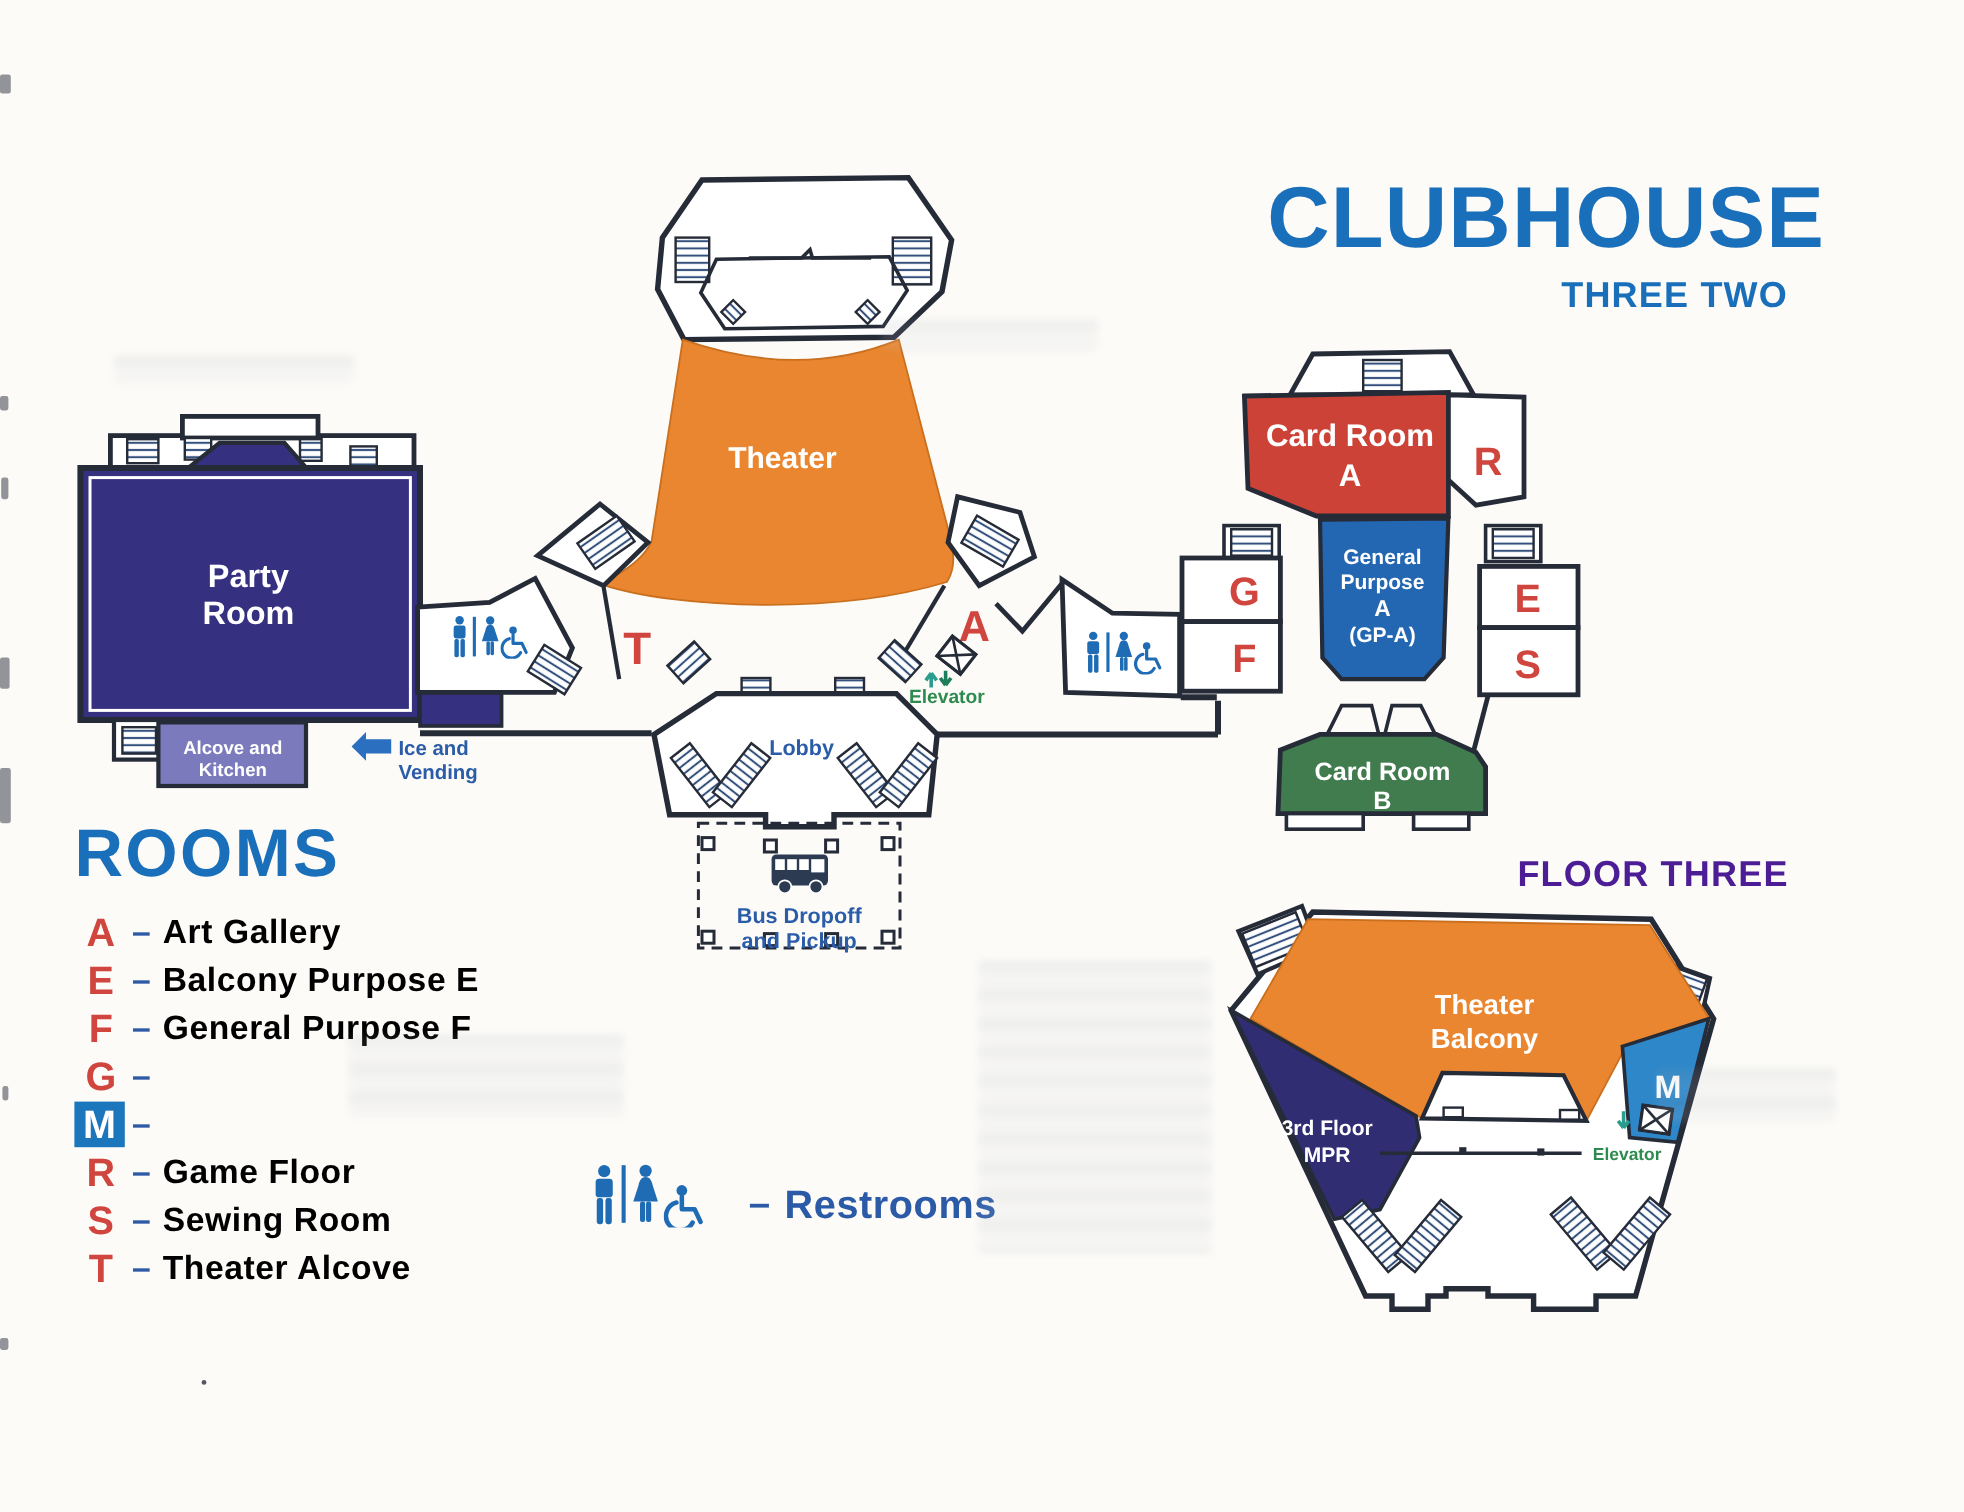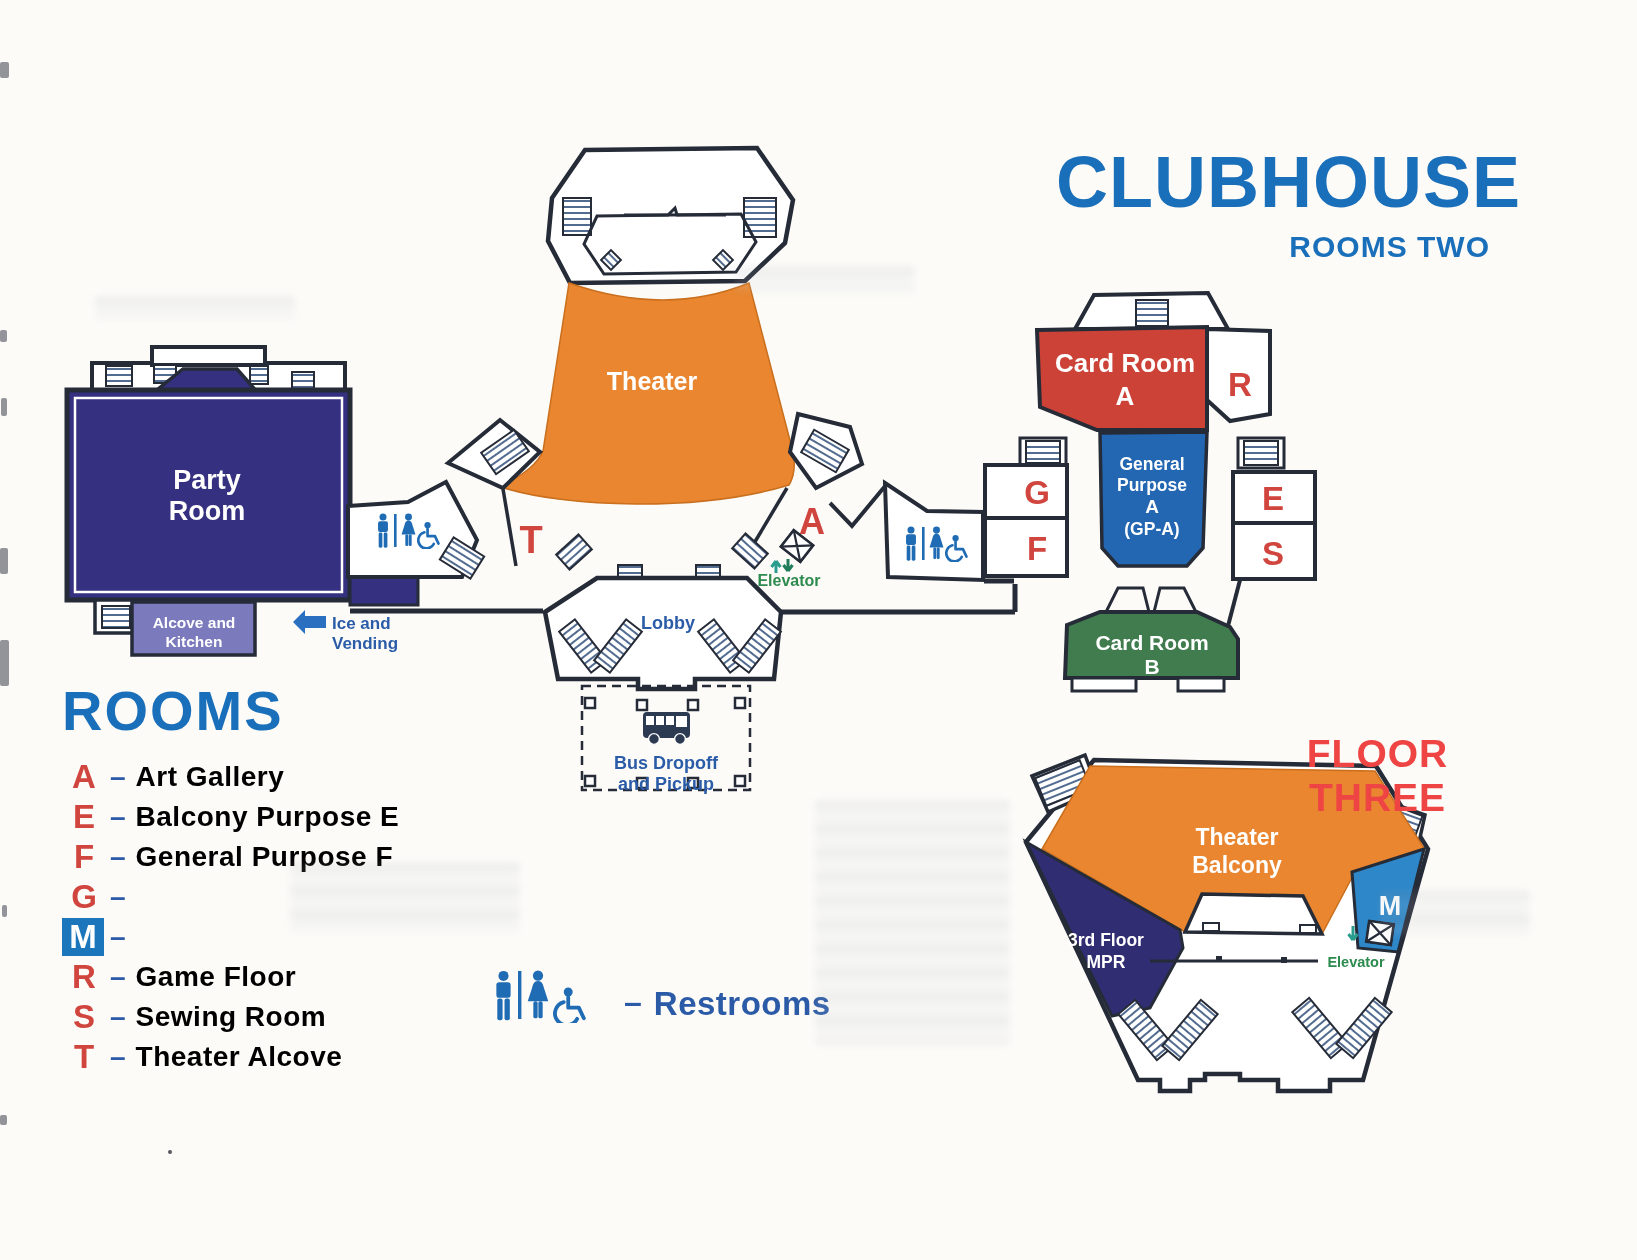--- a/index.html
+++ b/index.html
@@ -11,22 +11,22 @@
   .hatch{fill:url(#hatch);stroke:#262b38;stroke-width:2;}
   .t-white{fill:#ffffff;}
   .t-blue{fill:#2a5ca8;}
   .t-red{fill:#d0453e;}
   .t-green{fill:#2e8b4f;}
   
   .title-main{position:absolute;left:1046px;top:146px;width:475px;text-align:right;
     font-size:72px;font-weight:bold;color:#1a6fba;letter-spacing:1px;line-height:1;}
   .title-sub{position:absolute;left:1020px;top:230px;width:470px;text-align:right;
     font-size:30px;font-weight:bold;color:#1a6fba;letter-spacing:1px;}
-  .floor3-title{position:absolute;left:1255px;top:732px;width:245px;text-align:center;
-    font-size:39px;font-weight:bold;color:#ef4444;letter-spacing:1px;}
+  .floor3-title{position:absolute;left:1255px;top:712px;width:245px;text-align:center;
+    font-size:30px;font-weight:bold;color:#4c1d95;letter-spacing:1px;}
   
   .legend{position:absolute;left:62px;top:678px;}
   .legend-heading{font-size:56px;font-weight:bold;color:#1a6fba;letter-spacing:2px;}
   .legend-items{margin-top:14px;}
   .legend-item{display:flex;align-items:center;height:40px;}
   .ll{display:inline-block;width:44px;text-align:center;font-size:33px;font-weight:bold;color:#d0453e;flex:0 0 44px;}
   .ll.mbox{background:#1b76bc;color:#ffffff;width:42px;height:38px;line-height:38px;flex:0 0 42px;margin-right:2px;}
   .dash{font-size:28px;font-weight:bold;color:#2b5aa7;margin:0 10px 0 4px;}
   .ln{font-size:28px;font-weight:bold;color:#000000;letter-spacing:.5px;}
   
@@ -288,21 +288,21 @@
     <g transform="translate(1320,1028) rotate(-40)">
           <rect x="-11" y="-30" width="22" height="60" class="hatch"></rect>
         </g>
     <g transform="translate(1364,1028) rotate(40)">
           <rect x="-11" y="-30" width="22" height="60" class="hatch"></rect>
         </g>
   </g>
 </svg>
 
   <div class="title-main">CLUBHOUSE</div>
-  <div class="title-sub">ROOMS TWO</div>
+  <div class="title-sub">THREE TWO</div>
   <div class="floor3-title">FLOOR THREE</div>
 
   <div class="legend">
     <div class="legend-heading">ROOMS</div>
     <div class="legend-items">
       <div class="legend-item">
         <span class="ll">A</span>
           <span class="dash">–</span>
           <span class="ln">Art Gallery</span>
       </div>

